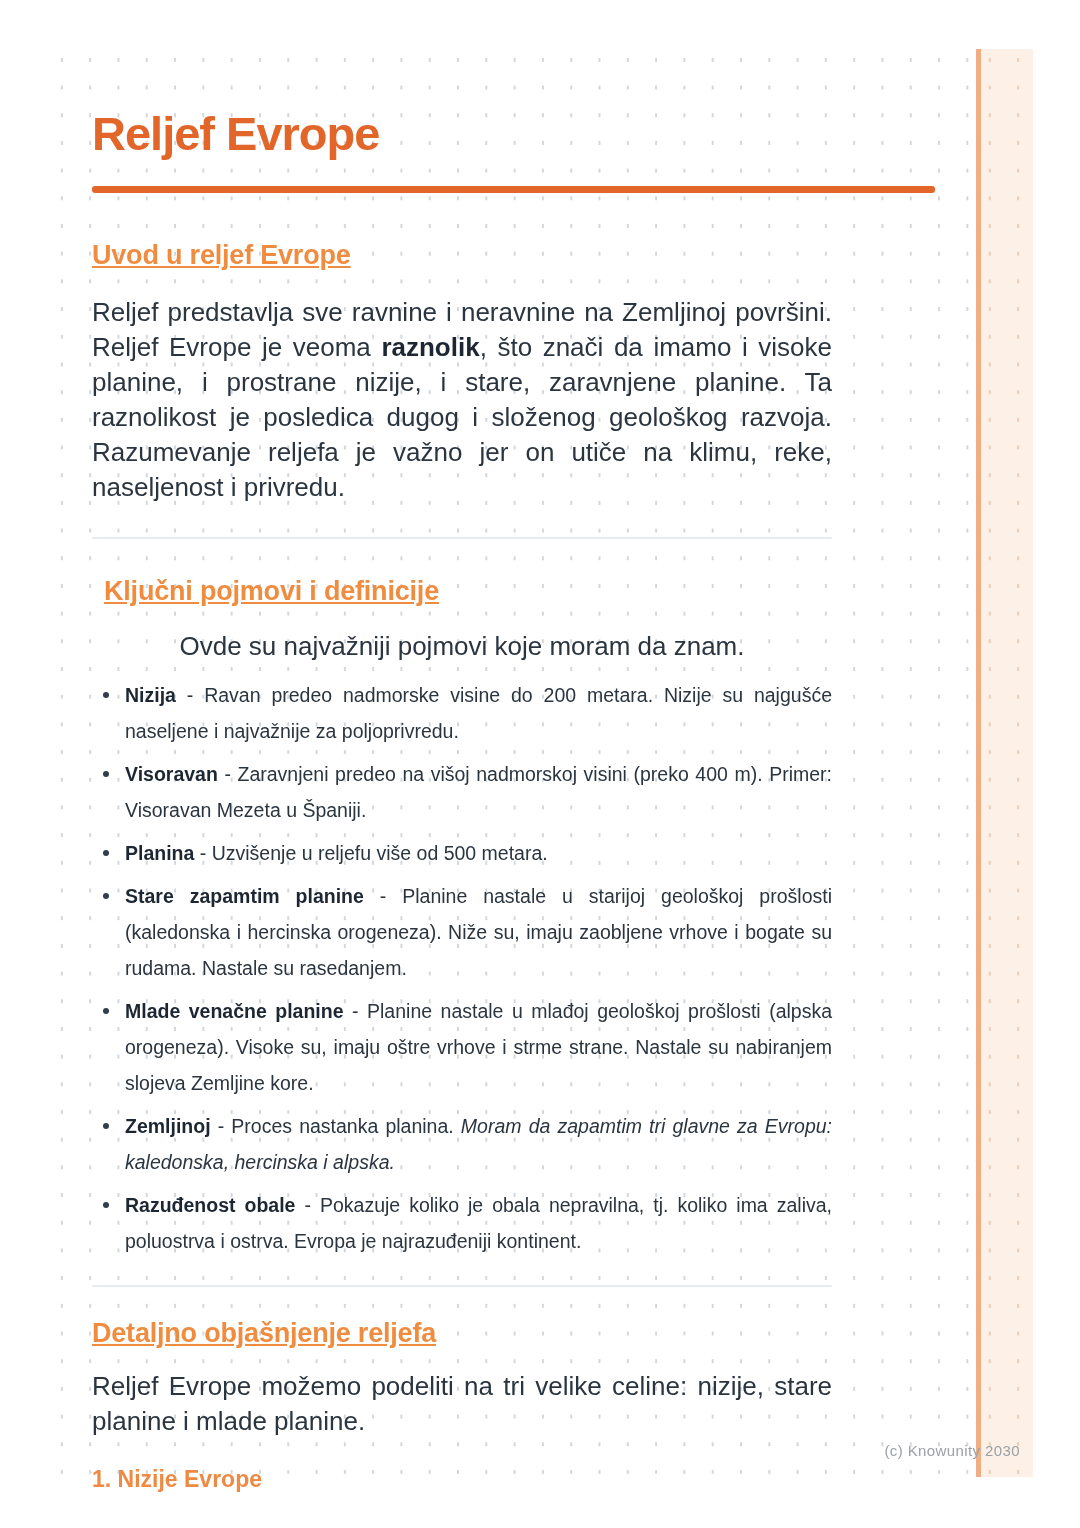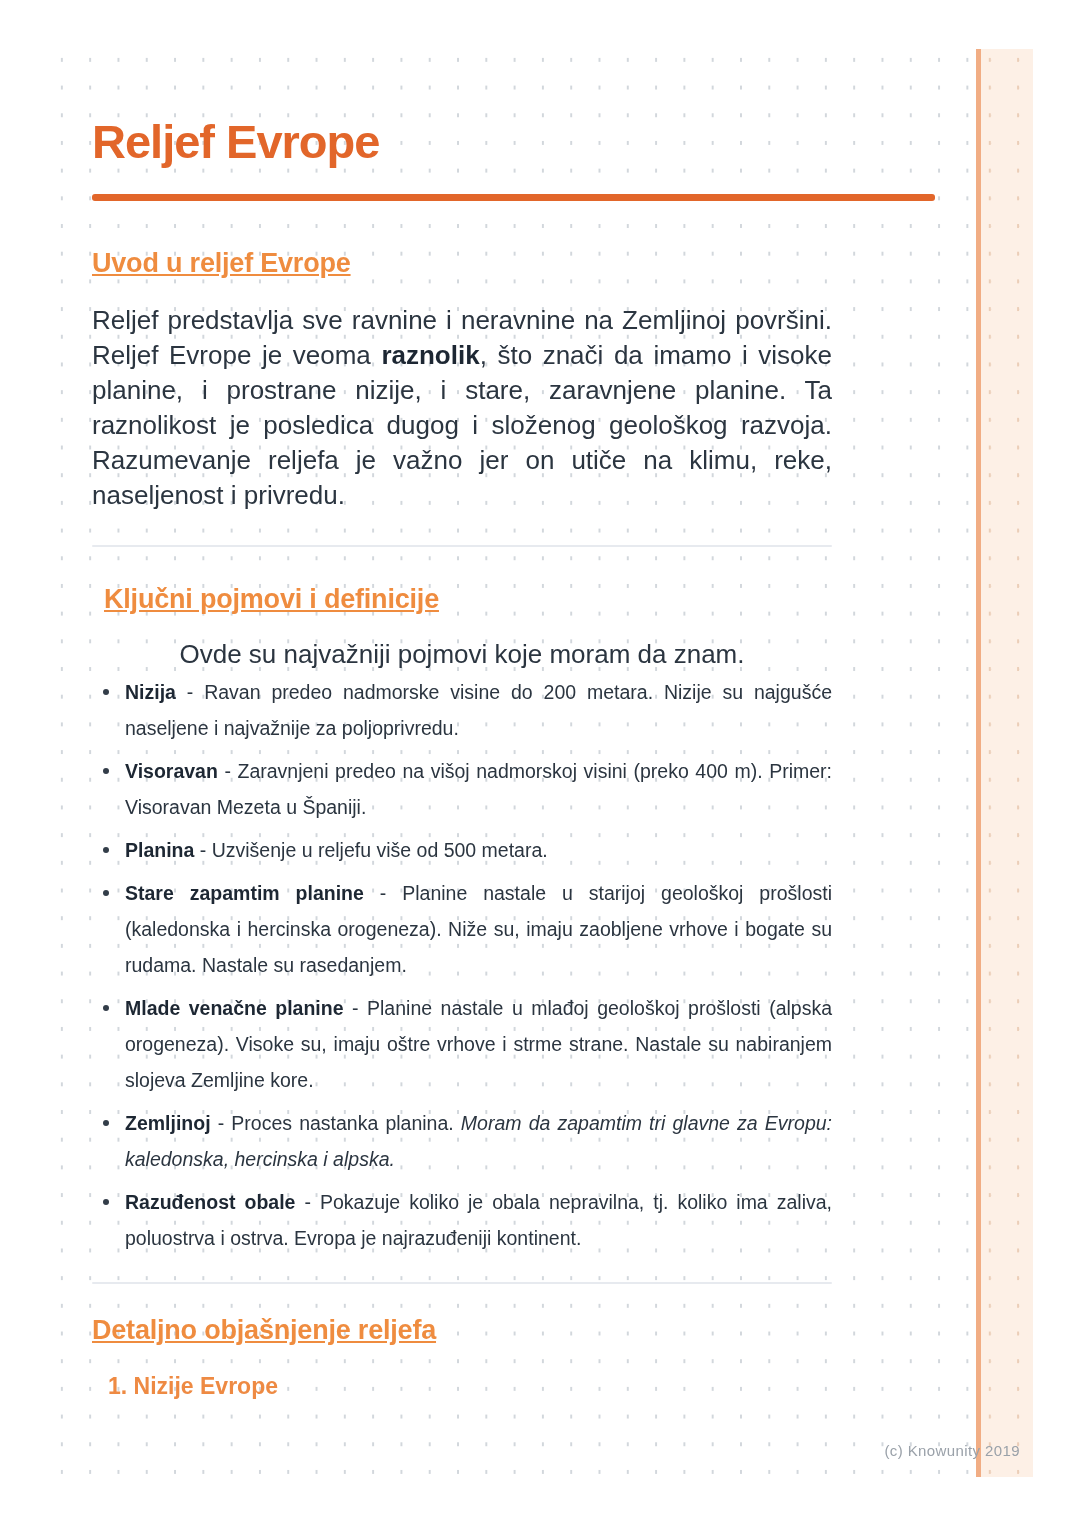--- a/index.html
+++ b/index.html
@@ -14,52 +14,52 @@
     background-size:28.3px 27.7px;
     pointer-events:none;
   }
   .side-strip{
     position:absolute;left:976px;top:49px;width:57px;height:1428px;box-sizing:border-box;
     background-color:#fdf0e6;
     border-left:5px solid #f1ad84;
     background-image:radial-gradient(1.3px 2.4px at 9px 11px,#ebceb8 88%,rgba(253,240,230,0) 100%);
     background-size:28.3px 27.7px;
   }
-  .content{position:absolute;left:92px;top:16px;width:843px;padding-top:99px;}
+  .content{position:absolute;left:92px;top:8px;width:843px;padding-top:99px;}
   h1{
     margin:0;font-size:47px;line-height:54px;font-weight:800;
     color:#e2662a;letter-spacing:-1px;
   }
   .rule{margin-top:25px;width:843px;height:7px;border-radius:3px;background:#e2662a;}
   h2{margin:0;font-size:27px;line-height:32px;font-weight:700;color:#ef8c3f;letter-spacing:-0.2px;text-decoration:underline;}
   h2.h2-intro{margin-top:46px;}
   h2.h2-terms{margin-top:36px;margin-left:12px;}
   h2.h2-detail{margin-top:30px;}
   p.body{
     margin:24px 0 0;width:740px;text-align:justify;
     font-size:26px;line-height:35px;color:#2b3540;
   }
   p.lead{margin-top:22px;text-align:center;}
   p.detail-p{margin-top:20px;}
   .divider{width:740px;height:2px;background:#e7eaef;border-radius:1px;}
   .divider.first{margin-top:32px;}
   .divider.second{margin-top:26px;}
-  ul.terms{list-style:none;margin:2px 0 0;padding:0;width:740px;}
+  ul.terms{list-style:none;margin:13px 0 0;padding:0;width:740px;}
   ul.terms li{
     position:relative;padding-left:33px;margin-top:7px;
     font-size:19.5px;line-height:36px;color:#2b3540;text-align:justify;
   }
   ul.terms li:first-child{margin-top:0;}
   .bullet-dot{
     position:absolute;left:11px;top:15px;width:6px;height:6px;
     border-radius:50%;background:#333d49;
   }
   strong{font-weight:700;color:#1d2733;}
   em{font-style:italic;}
-  h3{margin:26px 16px 0;font-size:23px;line-height:28px;font-weight:700;color:#ee8a43;}
+  h3{margin:26px 0 0;font-size:23px;line-height:28px;font-weight:700;color:#ee8a43;}
   .footer{
     position:absolute;top:1442px;right:60px;
     font-size:15px;color:#9aa1a9;letter-spacing:0.4px;
   }
 </style>
 </head>
 <body>
 
 <div class="dot-grid"></div>
 <div class="side-strip"></div>
@@ -104,17 +104,18 @@
     </li>
     <li>
       <span class="bullet-dot"></span>
       <strong>Razuđenost obale</strong><span> - </span><span>Pokazuje koliko je obala nepravilna, tj. koliko ima zaliva, poluostrva i ostrva. Evropa je najrazuđeniji kontinent.</span>
     </li>
   </ul>
 
   <div class="divider second"></div>
 
   <h2 class="h2-detail">Detaljno objašnjenje reljefa</h2>
+  <p class="body detail-p">Reljef Evrope možemo podeliti na tri velike celine: nizije, stare planine i mlade planine.</p>
 
   <h3>1. Nizije Evrope</h3>
 </div>
 
-<div class="footer">(c) Knowunity 2019</div>
+<div class="footer">(c) Knowunity 2030</div>
 
 </body></html>

